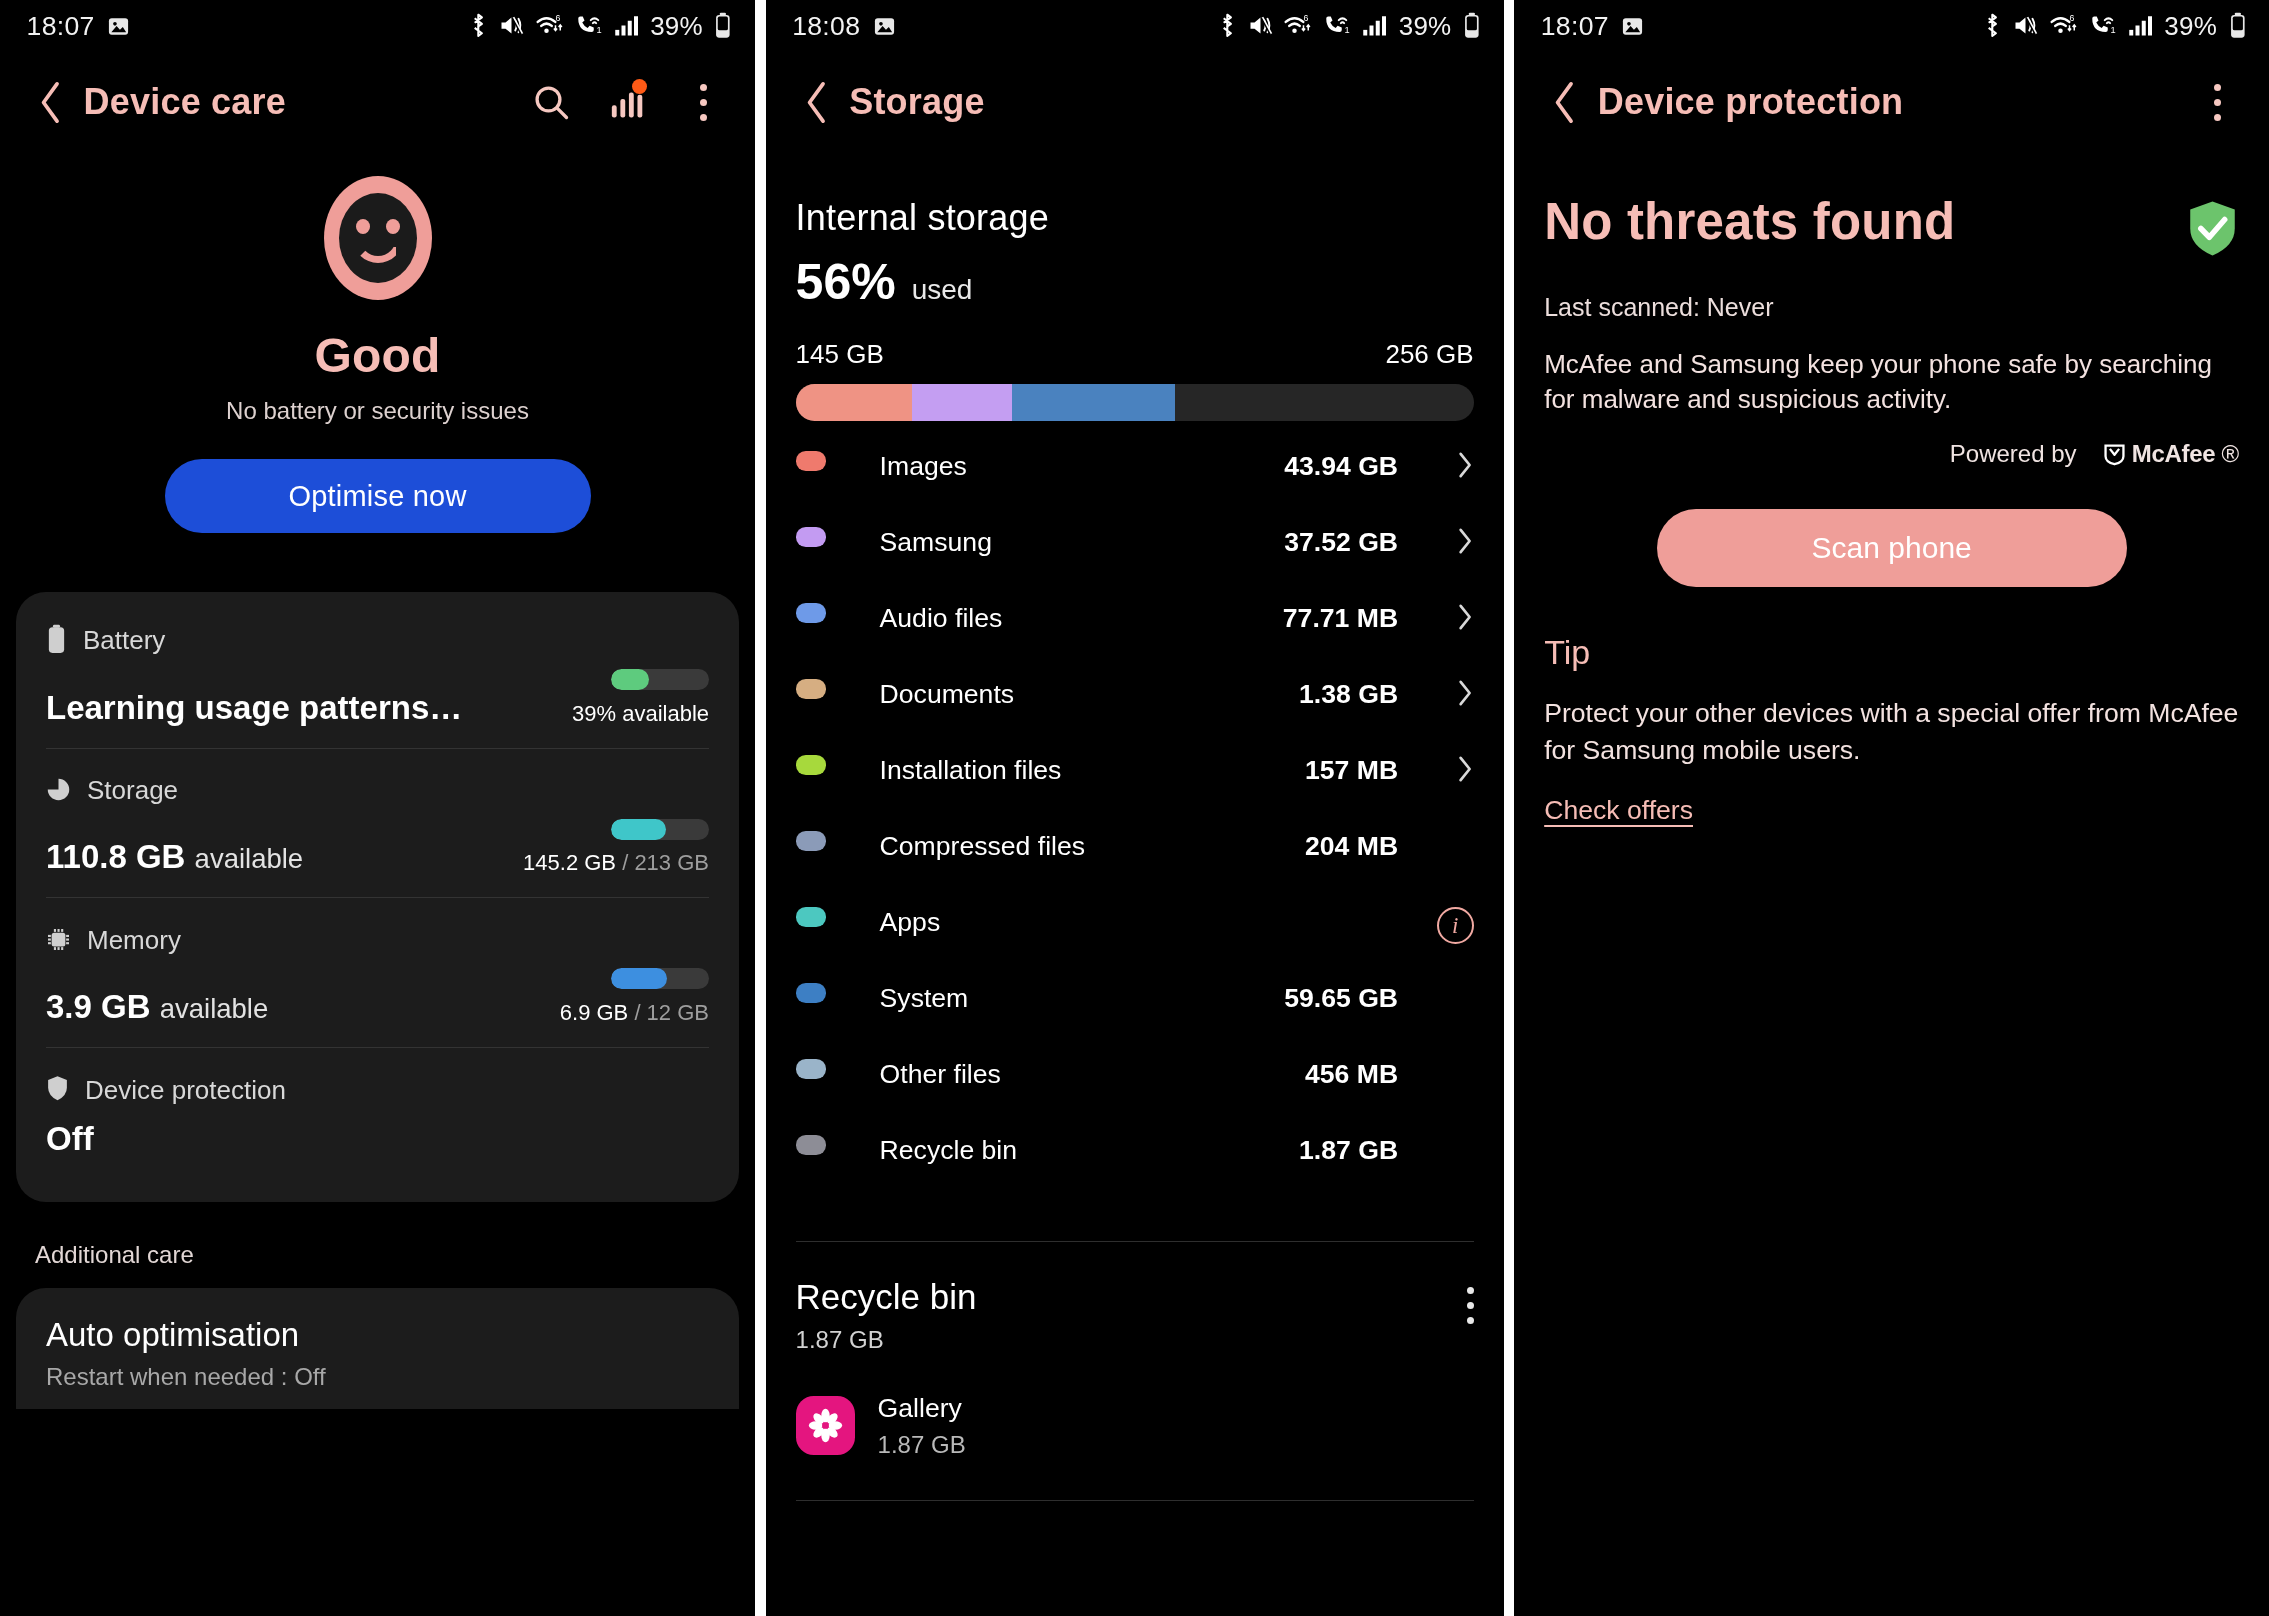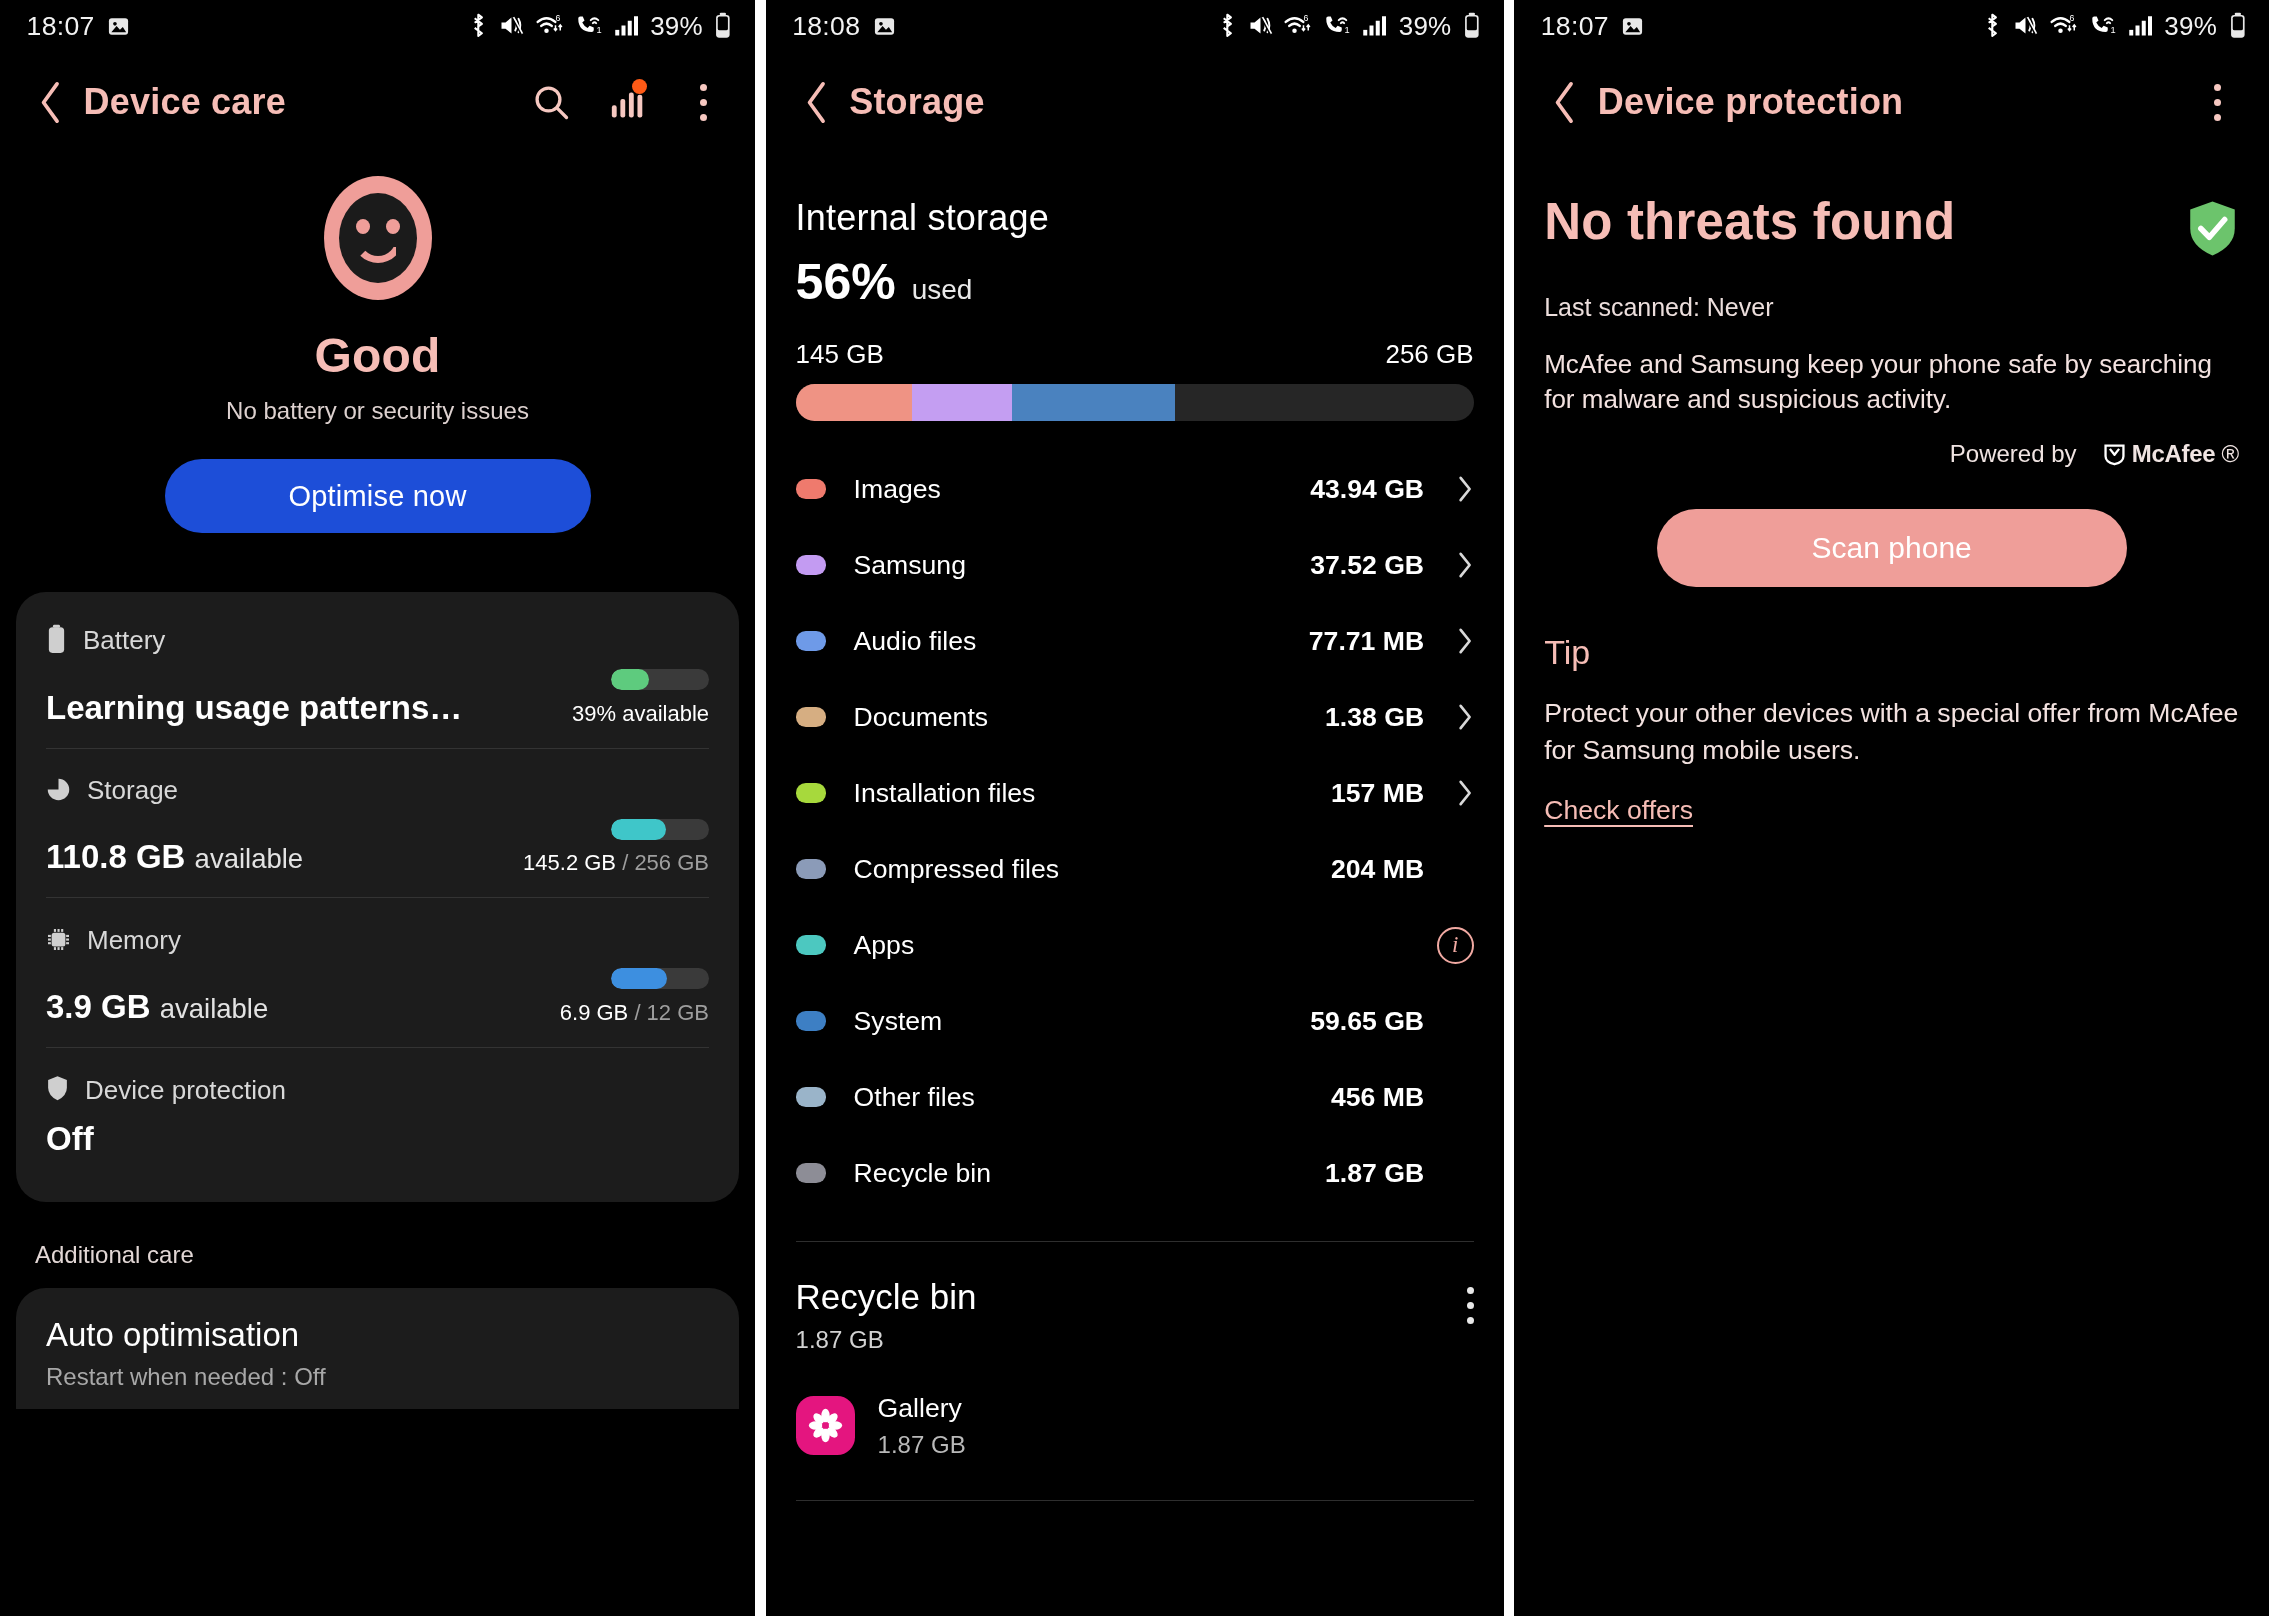--- a/index.html
+++ b/index.html
@@ -117,21 +117,21 @@
   .is-title { font-size:36px; color:#ffffff; margin-top:46px; letter-spacing:0.2px; }
   .is-pct { margin-top:14px; display:flex; align-items:baseline; gap:16px; }
   .is-pct b { font-size:50px; color:#ffffff; }
   .is-pct span { font-size:28px; color:#e9e9e9; }
   .is-minmax { display:flex; justify-content:space-between; margin-top:28px; font-size:26px; color:#ffffff; }
   .segbar { margin-top:14px; height:37px; border-radius:18.6px; background:#262626; display:flex; overflow:hidden; }
   .segbar i { display:block; height:100%; }
 
   .cat-list { margin-top:30px; }
   .cat {
-    height:76px; display:flex; align-items:center;
+    height:76px; display:flex; align-items:flex-start;gap:26px;
   }
   .swatch { width:30px; height:19.5px; border-radius:9.8px; flex:0 0 auto; }
   .cat-name { font-size:26.6px; color:#ffffff; margin-left:28px; }
   .cat-val { margin-left:auto; font-size:26.6px; font-weight:bold; color:#ffffff; }
   .chev { width:30px; margin-left:19.5px; display:flex; justify-content:flex-end; }
   .chev.empty { visibility:hidden; }
   .info-i {
     margin-left:auto; width:37px; height:37px; border-radius:50%;
     border:2.2px solid #f0a9a2; color:#f0a9a2; font-size:23px;
     display:flex; align-items:center; justify-content:center; font-style:italic;
@@ -322,21 +322,21 @@
               </svg>
           </span>
           <span class="crow-label">Storage</span>
         </div>
         <div class="crow-body">
           <div class="crow-main"><span>110.8 GB</span> <span class="lite">available</span></div>
           <div class="crow-right">
             <div class="minibar">
                 <span id="bar1" style="width: 56%; background: rgb(63, 198, 201);"></span>
               </div>
-            <div class="crow-meta"><span>145.2 GB</span><span class="dim"> / 256 GB</span></div>
+            <div class="crow-meta"><span>145.2 GB</span><span class="dim"> / 213 GB</span></div>
           </div>
         </div>
       </div>
 
       <div class="crow">
         <div class="crow-head">
           <span>
             <svg width="25" height="25" viewBox="0 0 20 20">
                 <rect x="4.5" y="4.5" width="11" height="11" rx="2" fill="#cfcfcf"></rect>
                 <g fill="#cfcfcf">

